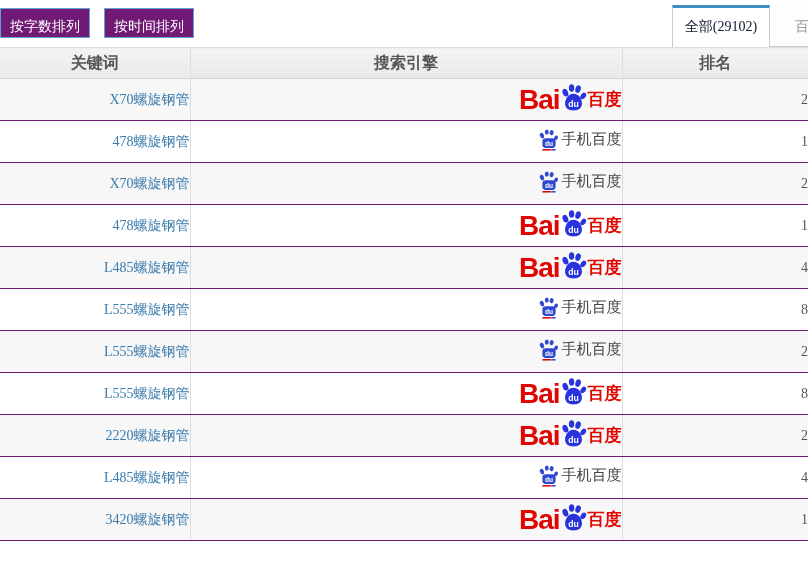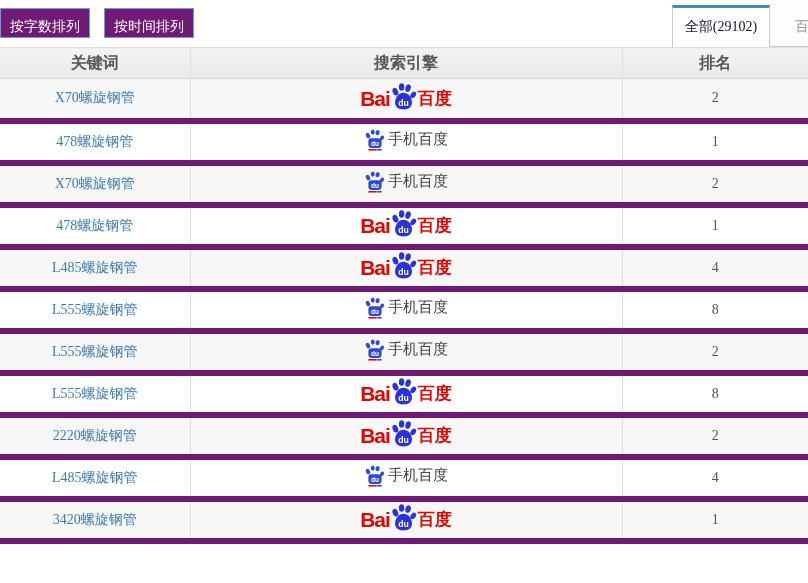--- a/index.html
+++ b/index.html
@@ -20,29 +20,29 @@
   .tab-inactive { width:78px; background:#fdfdfd; border-bottom:1px solid #ccc;
                   color:#999; line-height:41px; padding-top:1px; }
 
   
   table { width:808px; border-collapse:collapse; table-layout:fixed; }
   col.c1 { width:190px; } col.c2 { width:432px; } col.c3 { width:186px; }
   thead th { height:31px; background:linear-gradient(#f4f4f4,#e9e9e9);
              border-top:1px solid #ddd; border-bottom:1px solid #d6d6d6;
              font-size:16px; font-weight:bold; color:#555; text-align:center; }
   thead th.sep, tbody td.sep { border-right:1px solid #ddd; }
-  tbody td { height:42px; text-align:center; vertical-align:middle;
-             border-bottom:6px solid #701a75; font-size:14px; color:#555; }
+  tbody td { height:42px; text-align:right; vertical-align:middle;
+             border-bottom:1px solid #701a75; font-size:14px; color:#555; }
   tbody tr:nth-child(odd) td { background:#f7f7f7; }
   tbody tr:nth-child(even) td { background:#fff; }
   .kw-link { color:#3b7cad; text-decoration:none; cursor:pointer; font-size:14px; }
 
   
   .baidu-logo { display:inline-flex; align-items:center; line-height:1; }
-  .baidu-logo .bai { color:#e10601; font-weight:bold; font-size:21px;
+  .baidu-logo .bai { color:#e10601; font-weight:bold; font-size:28px;
                      font-family:"Liberation Sans","DejaVu Sans",sans-serif;
                      letter-spacing:-1px; }
   .baidu-logo svg { margin:0 1px 4px 0; }
   .baidu-logo .cn { color:#e10601; font-weight:bold; font-size:17px; }
 
   
   .mobile-baidu { display:inline-flex; align-items:center; gap:2px; line-height:1; }
   .mobile-baidu .cn { color:#444; font-size:15px; }
 </style>
 </head>

